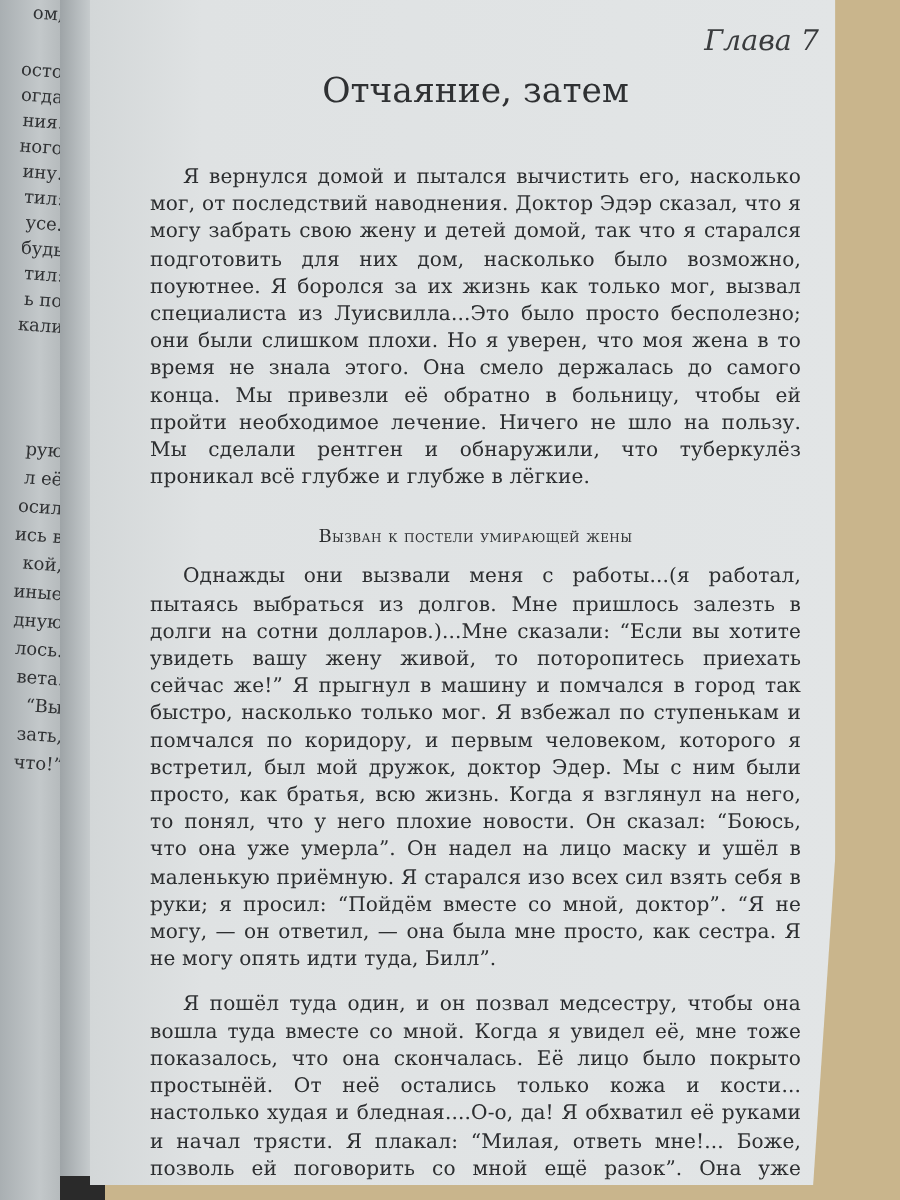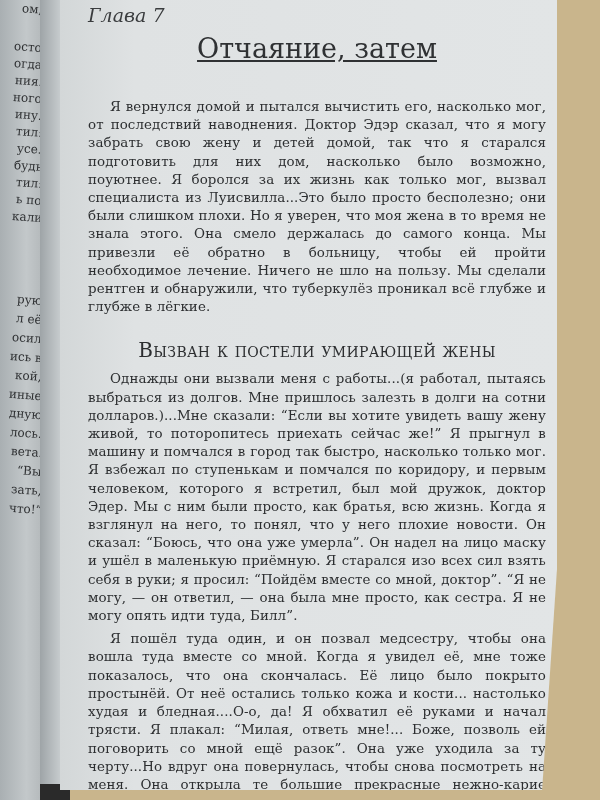--- a/index.html
+++ b/index.html
@@ -24,32 +24,32 @@
   .page {
     position:absolute; left:60px; top:0; width:497px; height:790px;
     background:linear-gradient(90deg,#d3d7d8 0%,#dfe2e3 15%,#e2e5e6 100%);
     clip-path:polygon(0 0,100% 0,100% 72%,97% 100%,0 100%);
   }
   .shadow-bottom {
     position:absolute; left:40px; bottom:0; width:30px; height:16px; background:#2a2a2a;
   }
   .content { position:absolute; left:28px; top:0; width:458px; color:#2c2e30; }
   .chapter-label {
-    text-align:left; font-style:italic; font-size:19px; margin-top:4px; color:#3a3c3e;
+    text-align:right; font-style:italic; font-size:19px; margin-top:16px; color:#3a3c3e;
   }
   .chapter-title {
-    text-align:center; font-size:27px; line-height:34px; margin-top:6px; color:#2f3133;text-decoration:underline;
+    text-align:center; font-size:23px; line-height:34px; margin-top:6px; color:#2f3133;
   }
   p.body {
-    margin:0; font-size:13.4px; line-height:18.2px; text-align:justify; text-indent:22px;
+    margin:12px; font-size:13.4px; line-height:18.2px; text-align:justify; text-indent:22px;
     letter-spacing:0.1px;
   }
   .para1 { margin-top:32px !important; }
   .section-heading {
-    text-align:center; font-size:20px; margin:22px 0 8px 0; font-variant:small-caps; letter-spacing:0.3px;
+    text-align:center; font-size:12px; margin:22px 0 8px 0; font-variant:small-caps; letter-spacing:0.3px;
     color:#2c2e30;
   }
   .para3 { margin-top:5px !important; }
 </style>
 </head>
 <body>
 
 <div class="left-page">
   <span class="frag" style="top:2px">ом,</span>
   <span class="frag" style="top:40px">осто</span>

